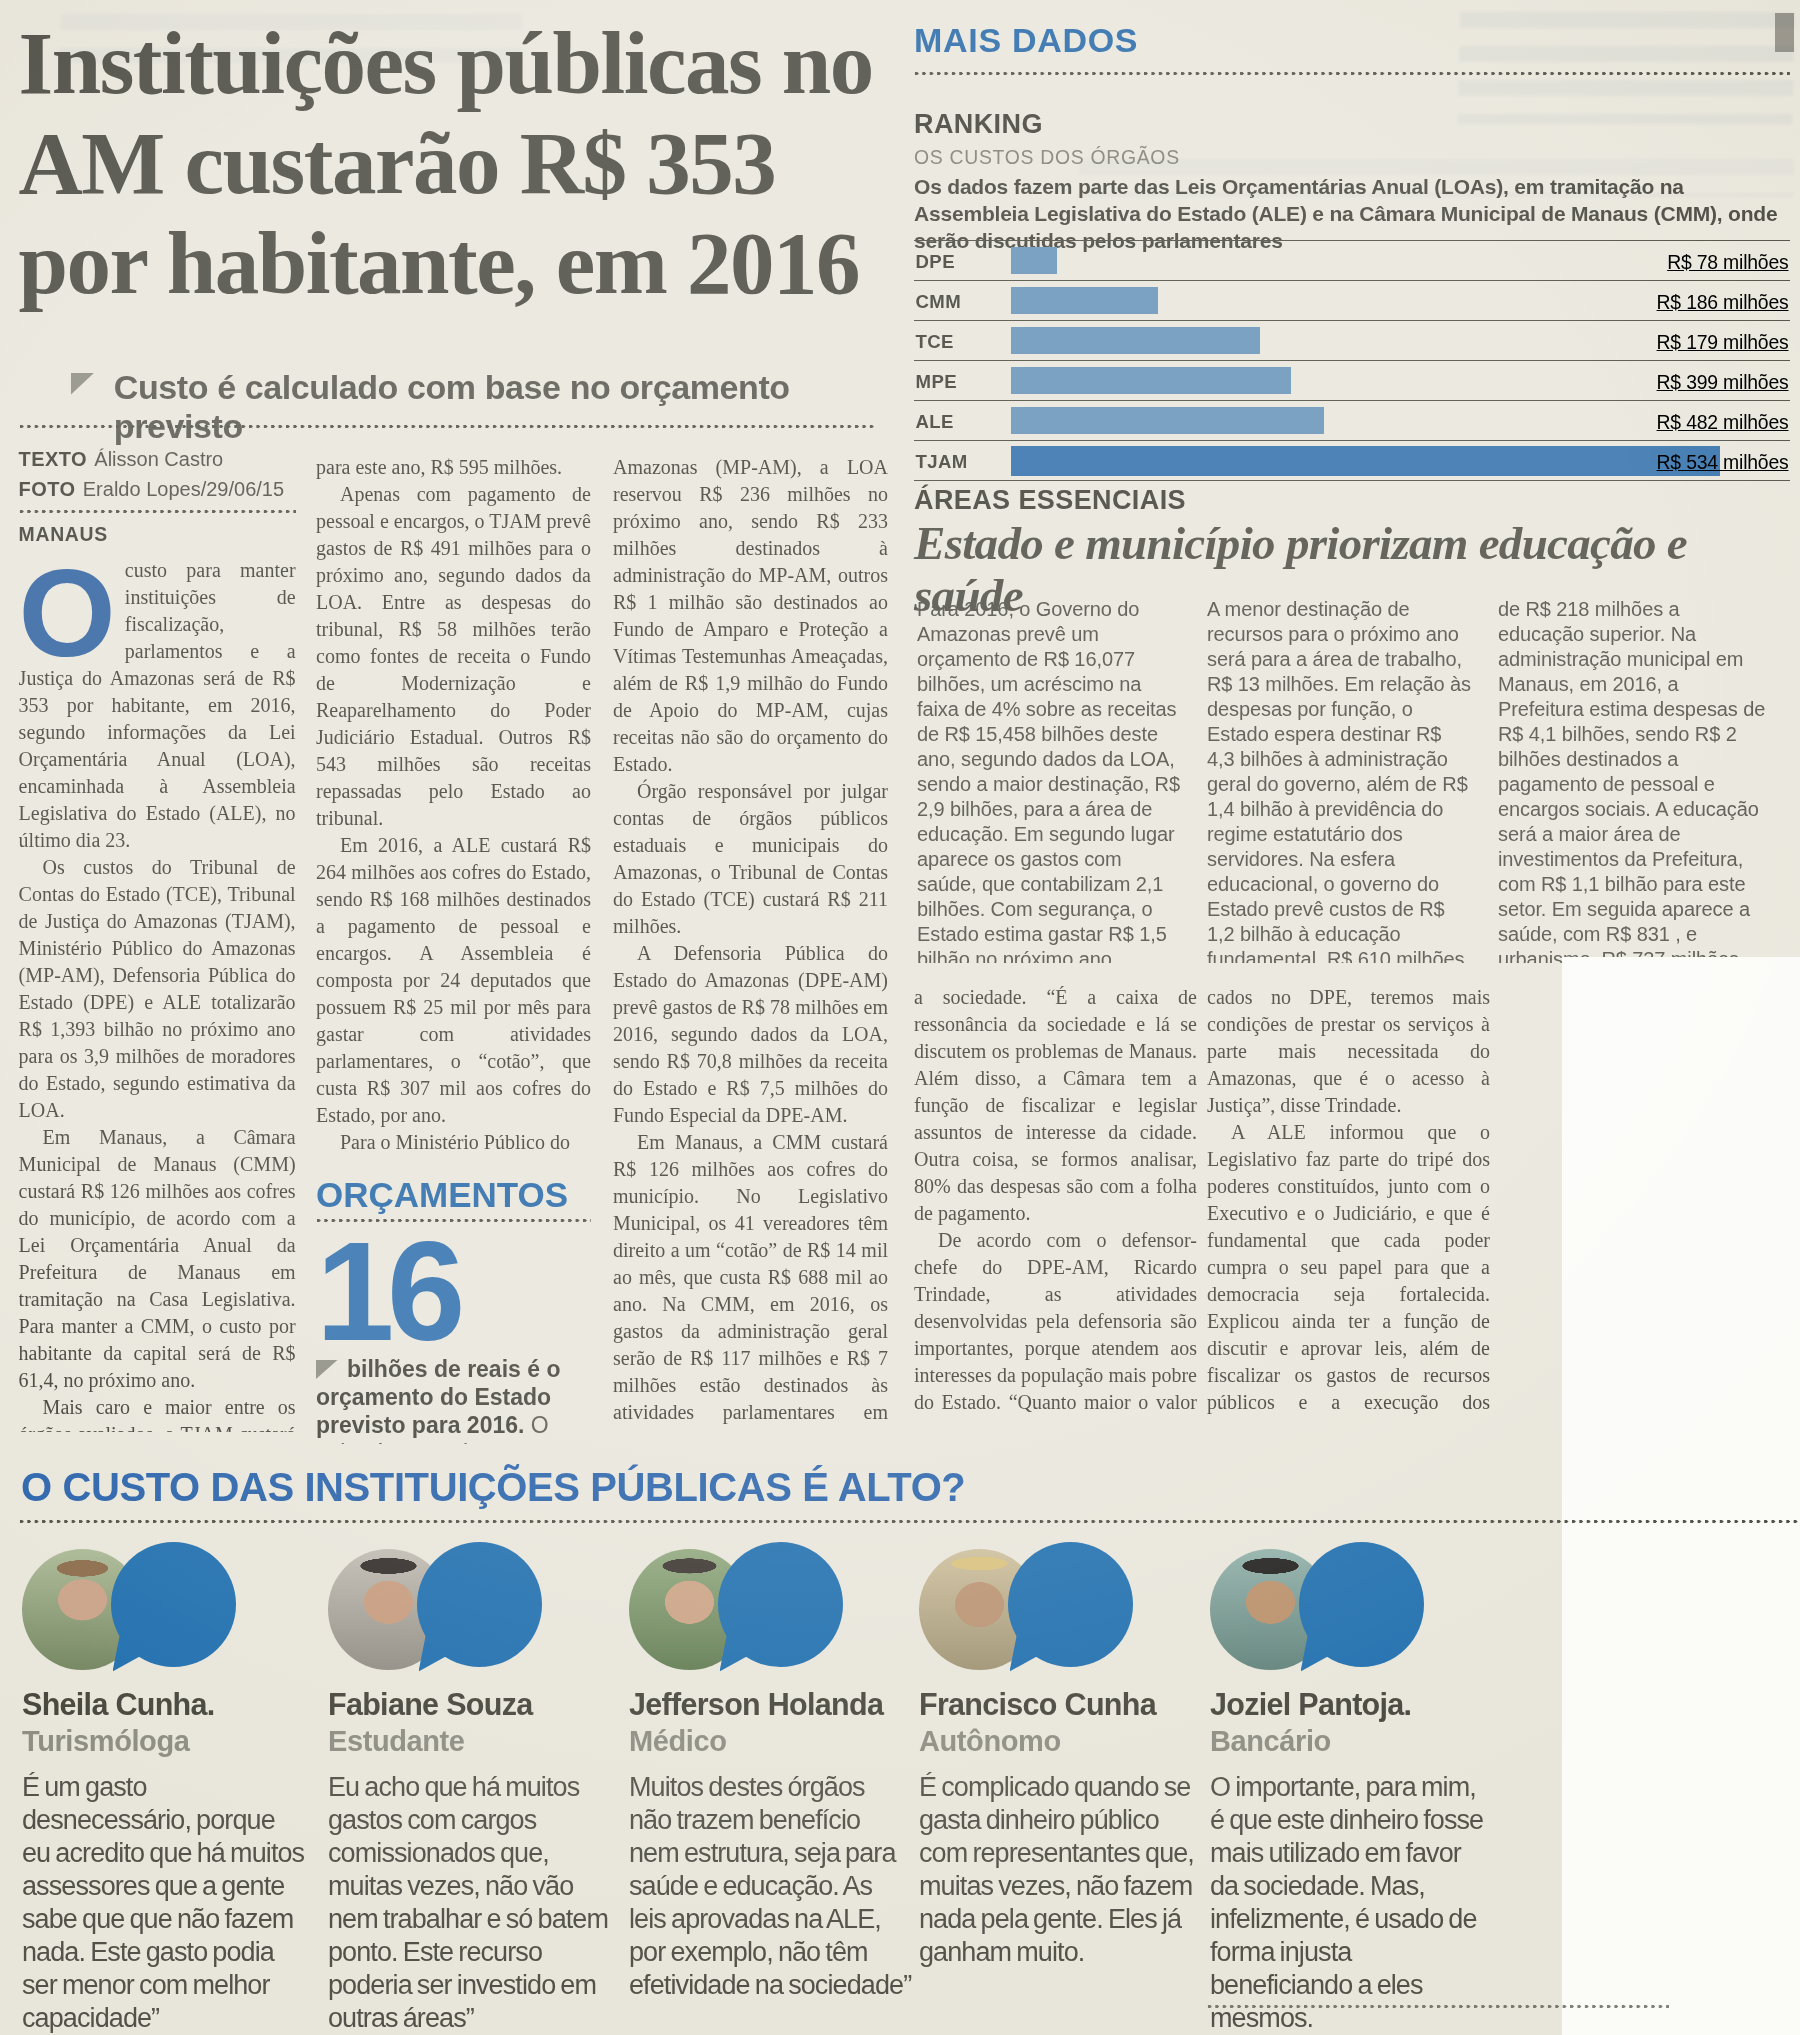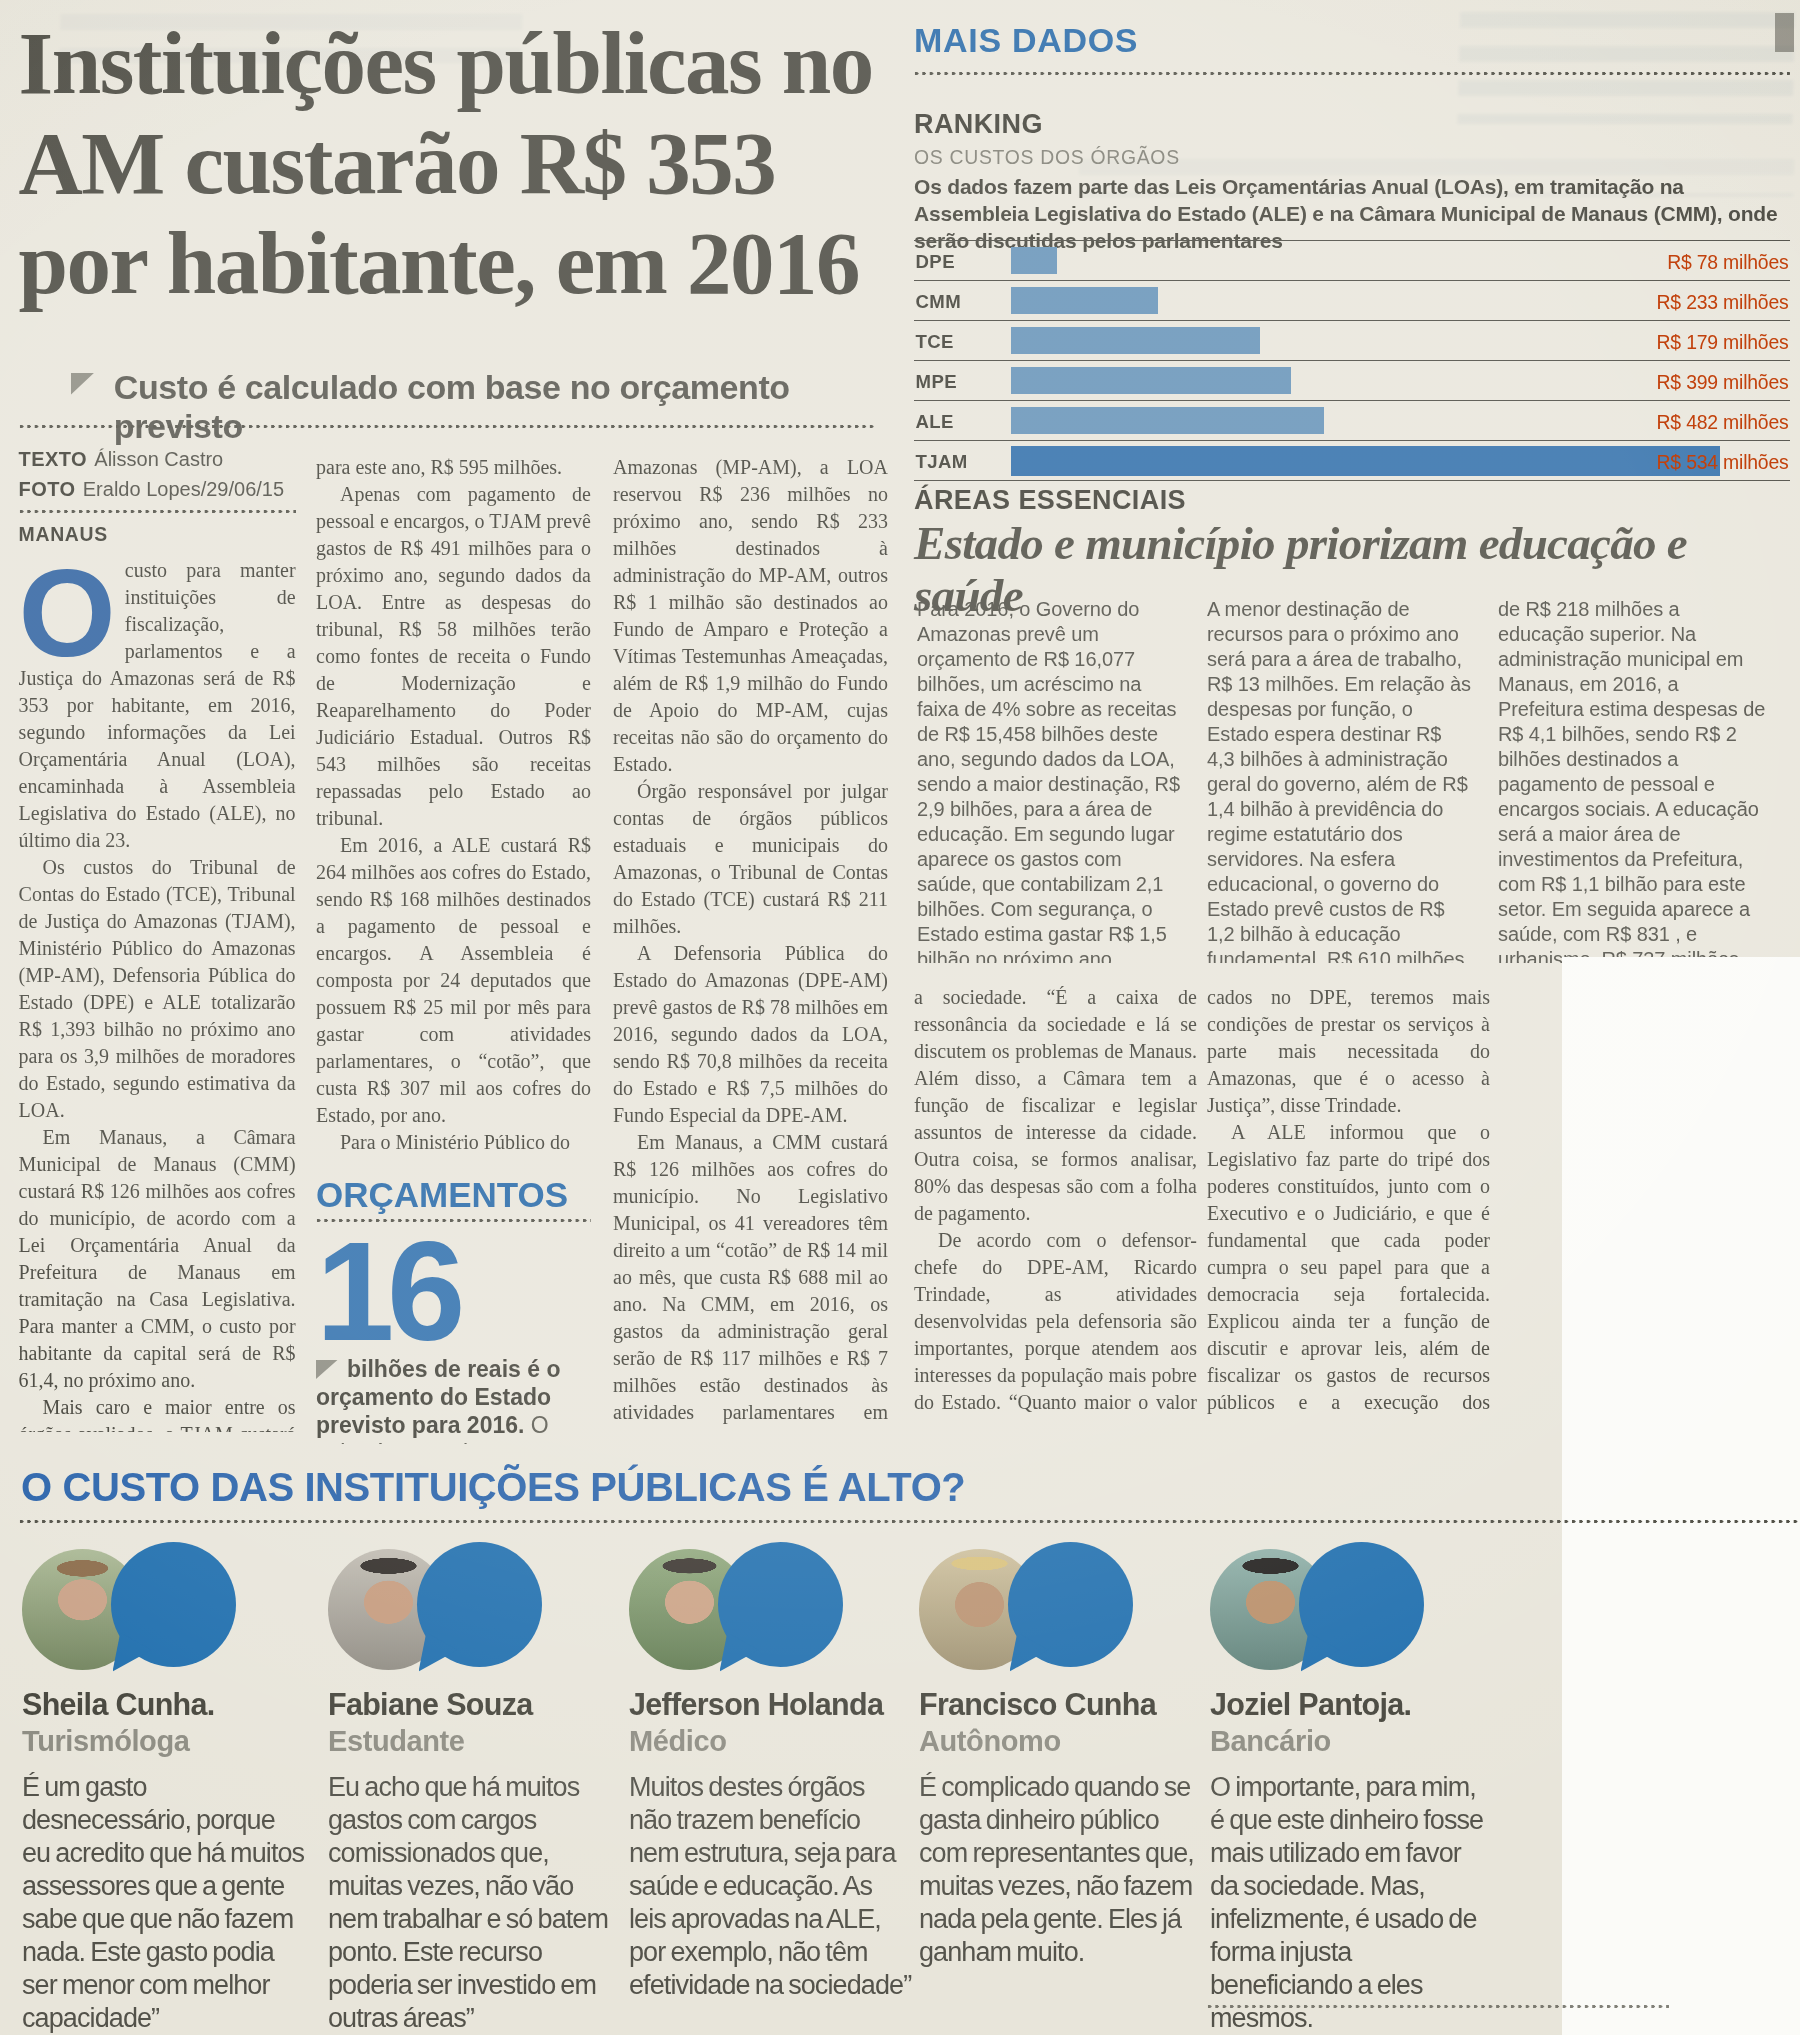--- a/index.html
+++ b/index.html
@@ -49,21 +49,21 @@
     clip-path:polygon(0 0,100% 0,0 100%);}
   
   .md-title{font-weight:700;font-size:34px;letter-spacing:0.7px;color:#2165a6;}
   .rk-title{font-weight:700;font-size:27px;letter-spacing:0.4px;color:#3b3a31;}
   .rk-sub{font-size:19.4px;letter-spacing:0.7px;color:#7b7a6f;}
   .rk-intro{font-weight:700;font-size:21px;line-height:27px;color:#3f3e35;letter-spacing:-0.2px;}
   .chart{border-bottom:1.5px solid #45443c;}
   .crow{position:relative;height:39px;border-top:1.5px solid #45443c;}
   .clabel{position:absolute;left:1.5px;top:9.7px;font-weight:700;font-size:18.6px;color:#3b3a31;letter-spacing:0.4px;}
   .cbar{position:absolute;left:97px;top:6px;height:27px;}
-  .cval{position:absolute;right:1.5px;top:9.7px;font-size:19.4px;color:#c2410c;z-index:2;letter-spacing:-0.2px;}
+  .cval{position:absolute;right:1.5px;top:9.7px;font-size:19.4px;color:#000000;z-index:2;letter-spacing:-0.2px;text-decoration:underline;}
   .ae-title{font-weight:700;font-size:27px;letter-spacing:0.4px;color:#3b3a31;}
   .ae-head{font-family:"Liberation Serif",serif;font-style:italic;font-weight:700;
     font-size:47px;line-height:52px;color:#4a493f;letter-spacing:-0.7px;}
   .areacol{font-size:20px;line-height:25px;color:#4a4940;overflow:hidden;letter-spacing:-0.1px;}
   .whitebox{background:#fbfbf8;}
   
   .vox-title{font-weight:700;font-size:40px;letter-spacing:-0.4px;color:#245fa8;}
   .person{position:absolute;width:283px;}
   .ph-row{position:relative;height:133px;width:223px;}
   .avatar{position:absolute;left:0;top:7.4px;width:121px;height:121px;border-radius:50%;overflow:hidden;}
@@ -159,21 +159,21 @@
 
 <div class="abs chart" id="bar-chart" style="left:914px;top:240px;width:876px;">
     <div class="crow">
       <span class="clabel">DPE</span>
       <div class="cbar" style="width: 46px; background: rgb(98, 144, 182);"></div>
       <span class="cval">R$ 78 milhões</span>
     </div>
     <div class="crow">
       <span class="clabel">CMM</span>
       <div class="cbar" style="width: 147px; background: rgb(98, 144, 182);"></div>
-      <span class="cval">R$ 233 milhões</span>
+      <span class="cval">R$ 186 milhões</span>
     </div>
     <div class="crow">
       <span class="clabel">TCE</span>
       <div class="cbar" style="width: 249px; background: rgb(98, 144, 182);"></div>
       <span class="cval">R$ 179 milhões</span>
     </div>
     <div class="crow">
       <span class="clabel">MPE</span>
       <div class="cbar" style="width: 280px; background: rgb(98, 144, 182);"></div>
       <span class="cval">R$ 399 milhões</span>

